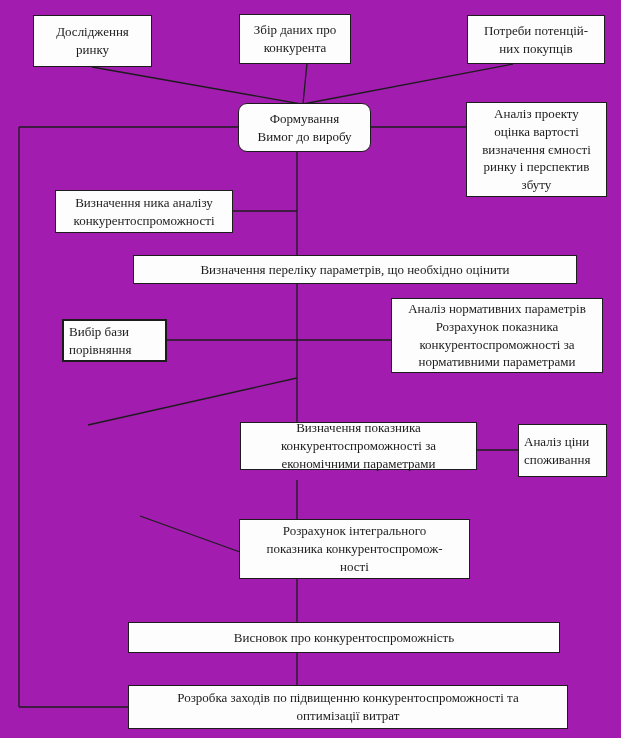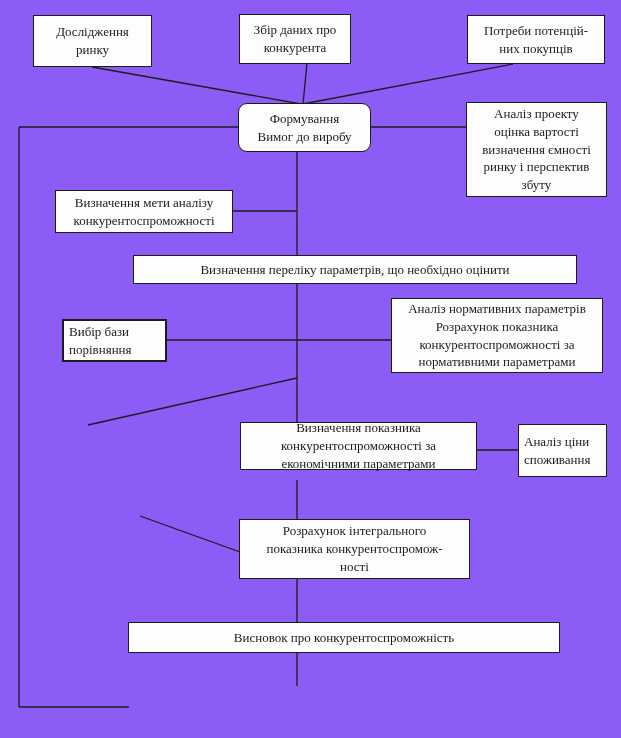--- a/index.html
+++ b/index.html
@@ -1,20 +1,20 @@
 <!DOCTYPE html>
 <html><head>
 <meta charset="utf-8">
 <style>
   html, body { margin: 0; padding: 0; background: #fff; }
   .stage {
     position: relative;
     width: 621px;
     height: 738px;
-    background: #8b5cf6;
+    background: #a21caf;
     font-family: "Liberation Serif", "DejaVu Serif", serif;
     color: #1b1b1b;
     overflow: hidden;
   }
   .wires { position: absolute; left: 0; top: 0; width: 621px; height: 738px; }
   .wires line { stroke: #1c1c1c; stroke-width: 1.3; }
   .node {
     position: absolute;
     box-sizing: border-box;
     border: 1px solid #1c1c1c;
@@ -78,32 +78,34 @@
 конкурента</div>
   <div class="node n-needs">Потреби потенцій-
 них покупців</div>
   <div class="node n-form">Формування
 Вимог до виробу</div>
   <div class="node n-project">Аналіз проекту
 оцінка вартості
 визначення ємності
 ринку і перспектив
 збуту</div>
-  <div class="node n-purpose">Визначення мети аналізу
+  <div class="node n-purpose">Визначення ника аналізу
 конкурентоспроможності</div>
   <div class="node n-params">Визначення переліку параметрів, що необхідно оцінити</div>
   <div class="node n-base left thick">Вибір бази
 порівняння</div>
   <div class="node n-normative">Аналіз нормативних параметрів
 Розрахунок показника
 конкурентоспроможності за
 нормативними параметрами</div>
   <div class="node n-economic">Визначення показника
 конкурентоспроможності за
 економічними параметрами</div>
   <div class="node n-price left">Аналіз ціни
 споживання</div>
   <div class="node n-integral">Розрахунок інтегрального
 показника конкурентоспромож-
 ності</div>
   <div class="node n-conclusion">Висновок про конкурентоспроможність</div>
+  <div class="node n-measures">Розробка заходів по підвищенню конкурентоспроможності та
+оптимізації витрат</div>
 
 </div>
 
 </body></html>

